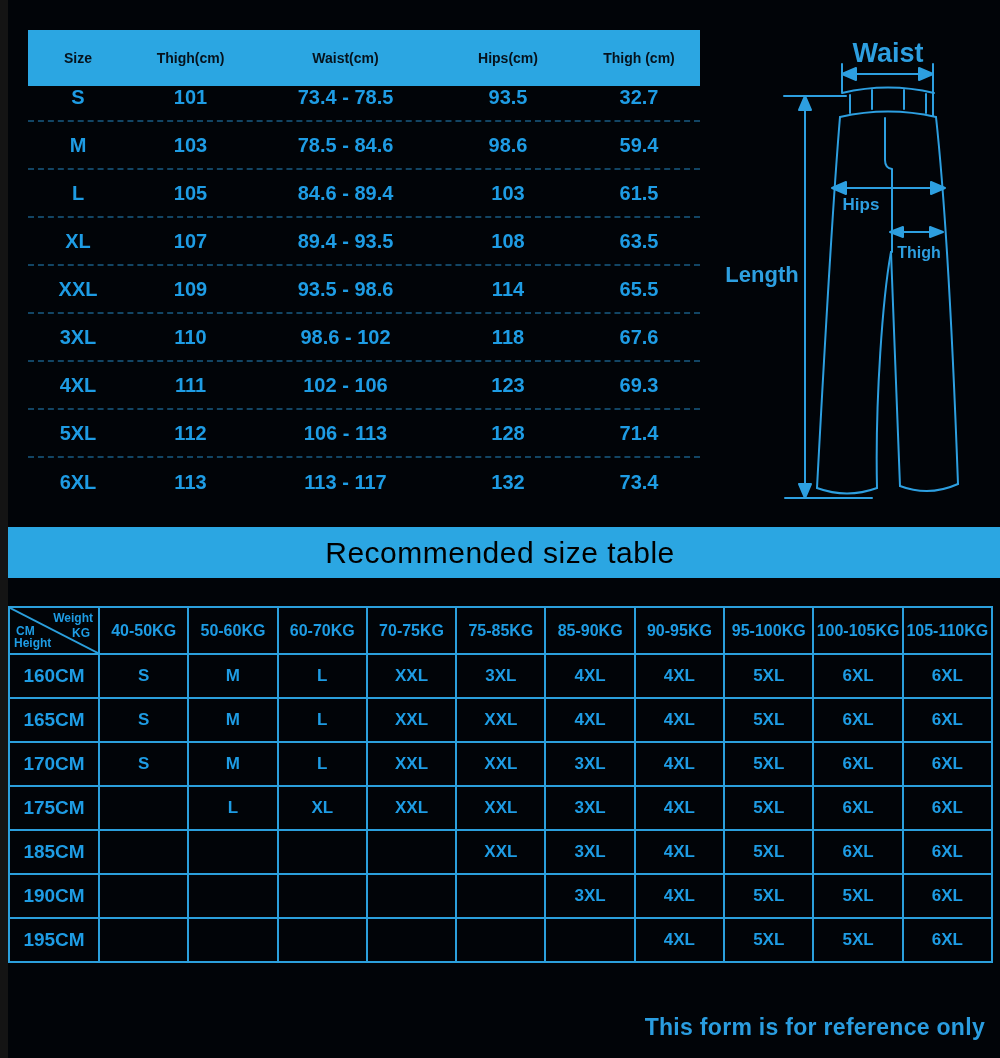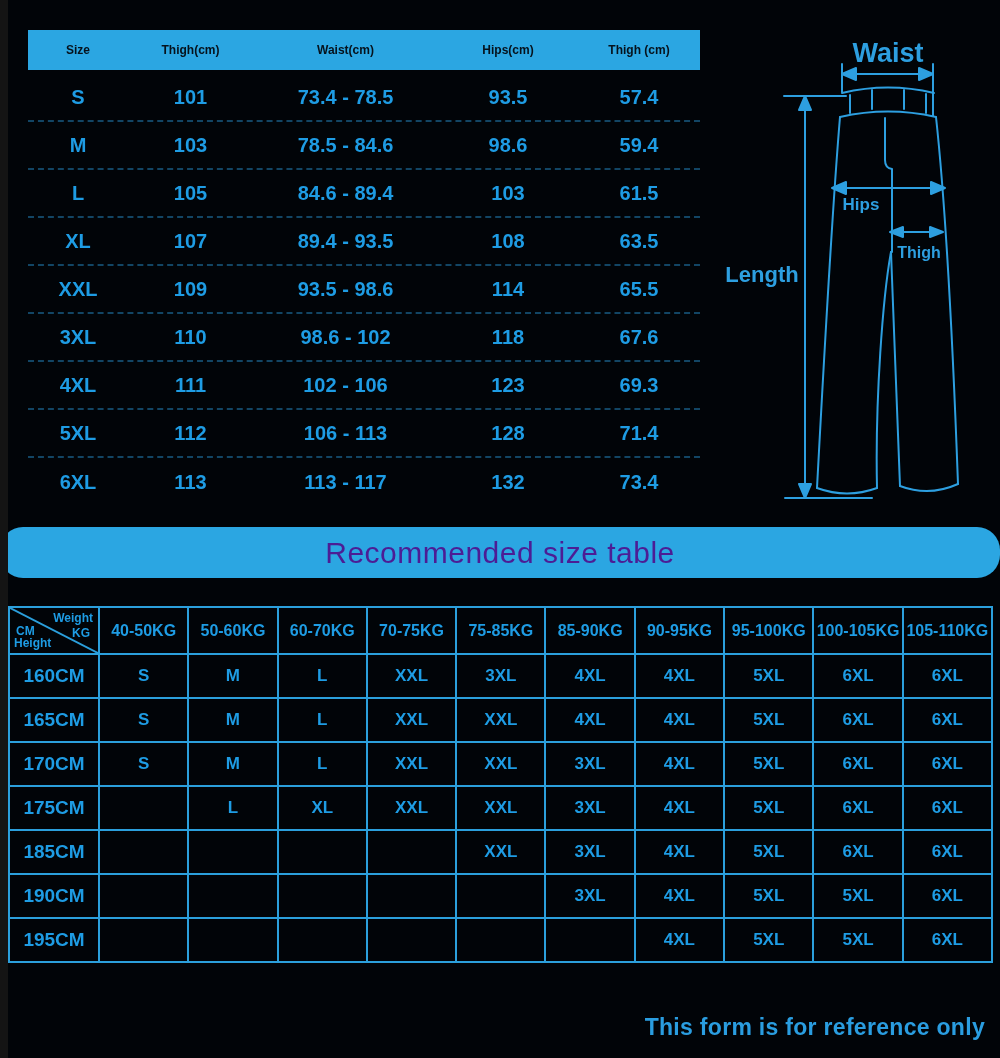--- a/index.html
+++ b/index.html
@@ -8,37 +8,37 @@
     --border:#2b9fdc;
     --diagline:#2d9fe0;
   }
   *{margin:0;padding:0;box-sizing:border-box;}
   html,body{background:#000;}
   body{font-family:"Liberation Sans", sans-serif;}
   .stage{position:relative;width:1000px;height:1058px;background:#010408;overflow:hidden;}
   .left-strip{position:absolute;left:0;top:0;width:8px;height:1058px;background:#141414;z-index:5;}
 
   
-  .mt-header{position:absolute;left:28px;top:30px;width:672px;height:40px;background:var(--accent);
+  .mt-header{position:absolute;left:28px;top:30px;width:672px;height:56px;background:var(--accent);
     display:grid;grid-template-columns:100px 125px 185px 140px 122px;align-items:center;
-    color:#06121c;font-weight:bold;font-size:12px;text-align:center;}
+    color:#06121c;font-weight:bold;font-size:14px;text-align:center;}
   .mt-body{position:absolute;left:28px;top:74px;width:672px;}
   .mt-row{height:48px;display:grid;grid-template-columns:100px 125px 185px 140px 122px;
     align-items:center;text-align:center;color:var(--textblue);font-weight:bold;font-size:20px;
     border-bottom:2px dashed rgba(41,148,212,.45);}
   .mt-row:last-child{border-bottom:none;}
 
   
   .pants{position:absolute;left:700px;top:20px;width:300px;height:500px;}
   .pants text{font-family:"Liberation Sans", sans-serif;font-weight:bold;fill:var(--diagline);}
 
   
   .banner{position:absolute;left:0;top:527px;width:1000px;height:51px;background:var(--accent);
-    display:flex;align-items:center;justify-content:center;color:#4c1d95;font-size:30px;font-weight:500;
-    letter-spacing:.5px;border-radius:23px;}
+    display:flex;align-items:center;justify-content:center;color:#000000;font-size:30px;font-weight:500;
+    letter-spacing:.5px;}
 
   
   .rec-table{position:absolute;left:8px;top:606px;width:985px;border-collapse:collapse;table-layout:fixed;}
   .rec-table th,.rec-table td{border:2px solid var(--border);text-align:center;vertical-align:middle;
     color:var(--textblue);overflow:hidden;}
   .rec-table thead tr{height:47px;}
   .rec-table tbody tr{height:44px;}
   .rec-colhead{font-size:16px;font-weight:bold;}
   .rec-rowhead{font-size:19px;font-weight:bold;margin-left:18px;}
   .rec-table td{font-size:17px;font-weight:bold;}
@@ -67,21 +67,21 @@
       <span>Waist(cm)</span>
       <span>Hips(cm)</span>
       <span>Thigh (cm)</span>
     </div>
     <div class="mt-body" id="mt-body">
         <div class="mt-row">
           <div>S</div>
           <div>101</div>
           <div>73.4 - 78.5</div>
           <div>93.5</div>
-          <div>57.4</div>
+          <div>32.7</div>
         </div>
         <div class="mt-row">
           <div>M</div>
           <div>103</div>
           <div>78.5 - 84.6</div>
           <div>98.6</div>
           <div>59.4</div>
         </div>
         <div class="mt-row">
           <div>L</div>

